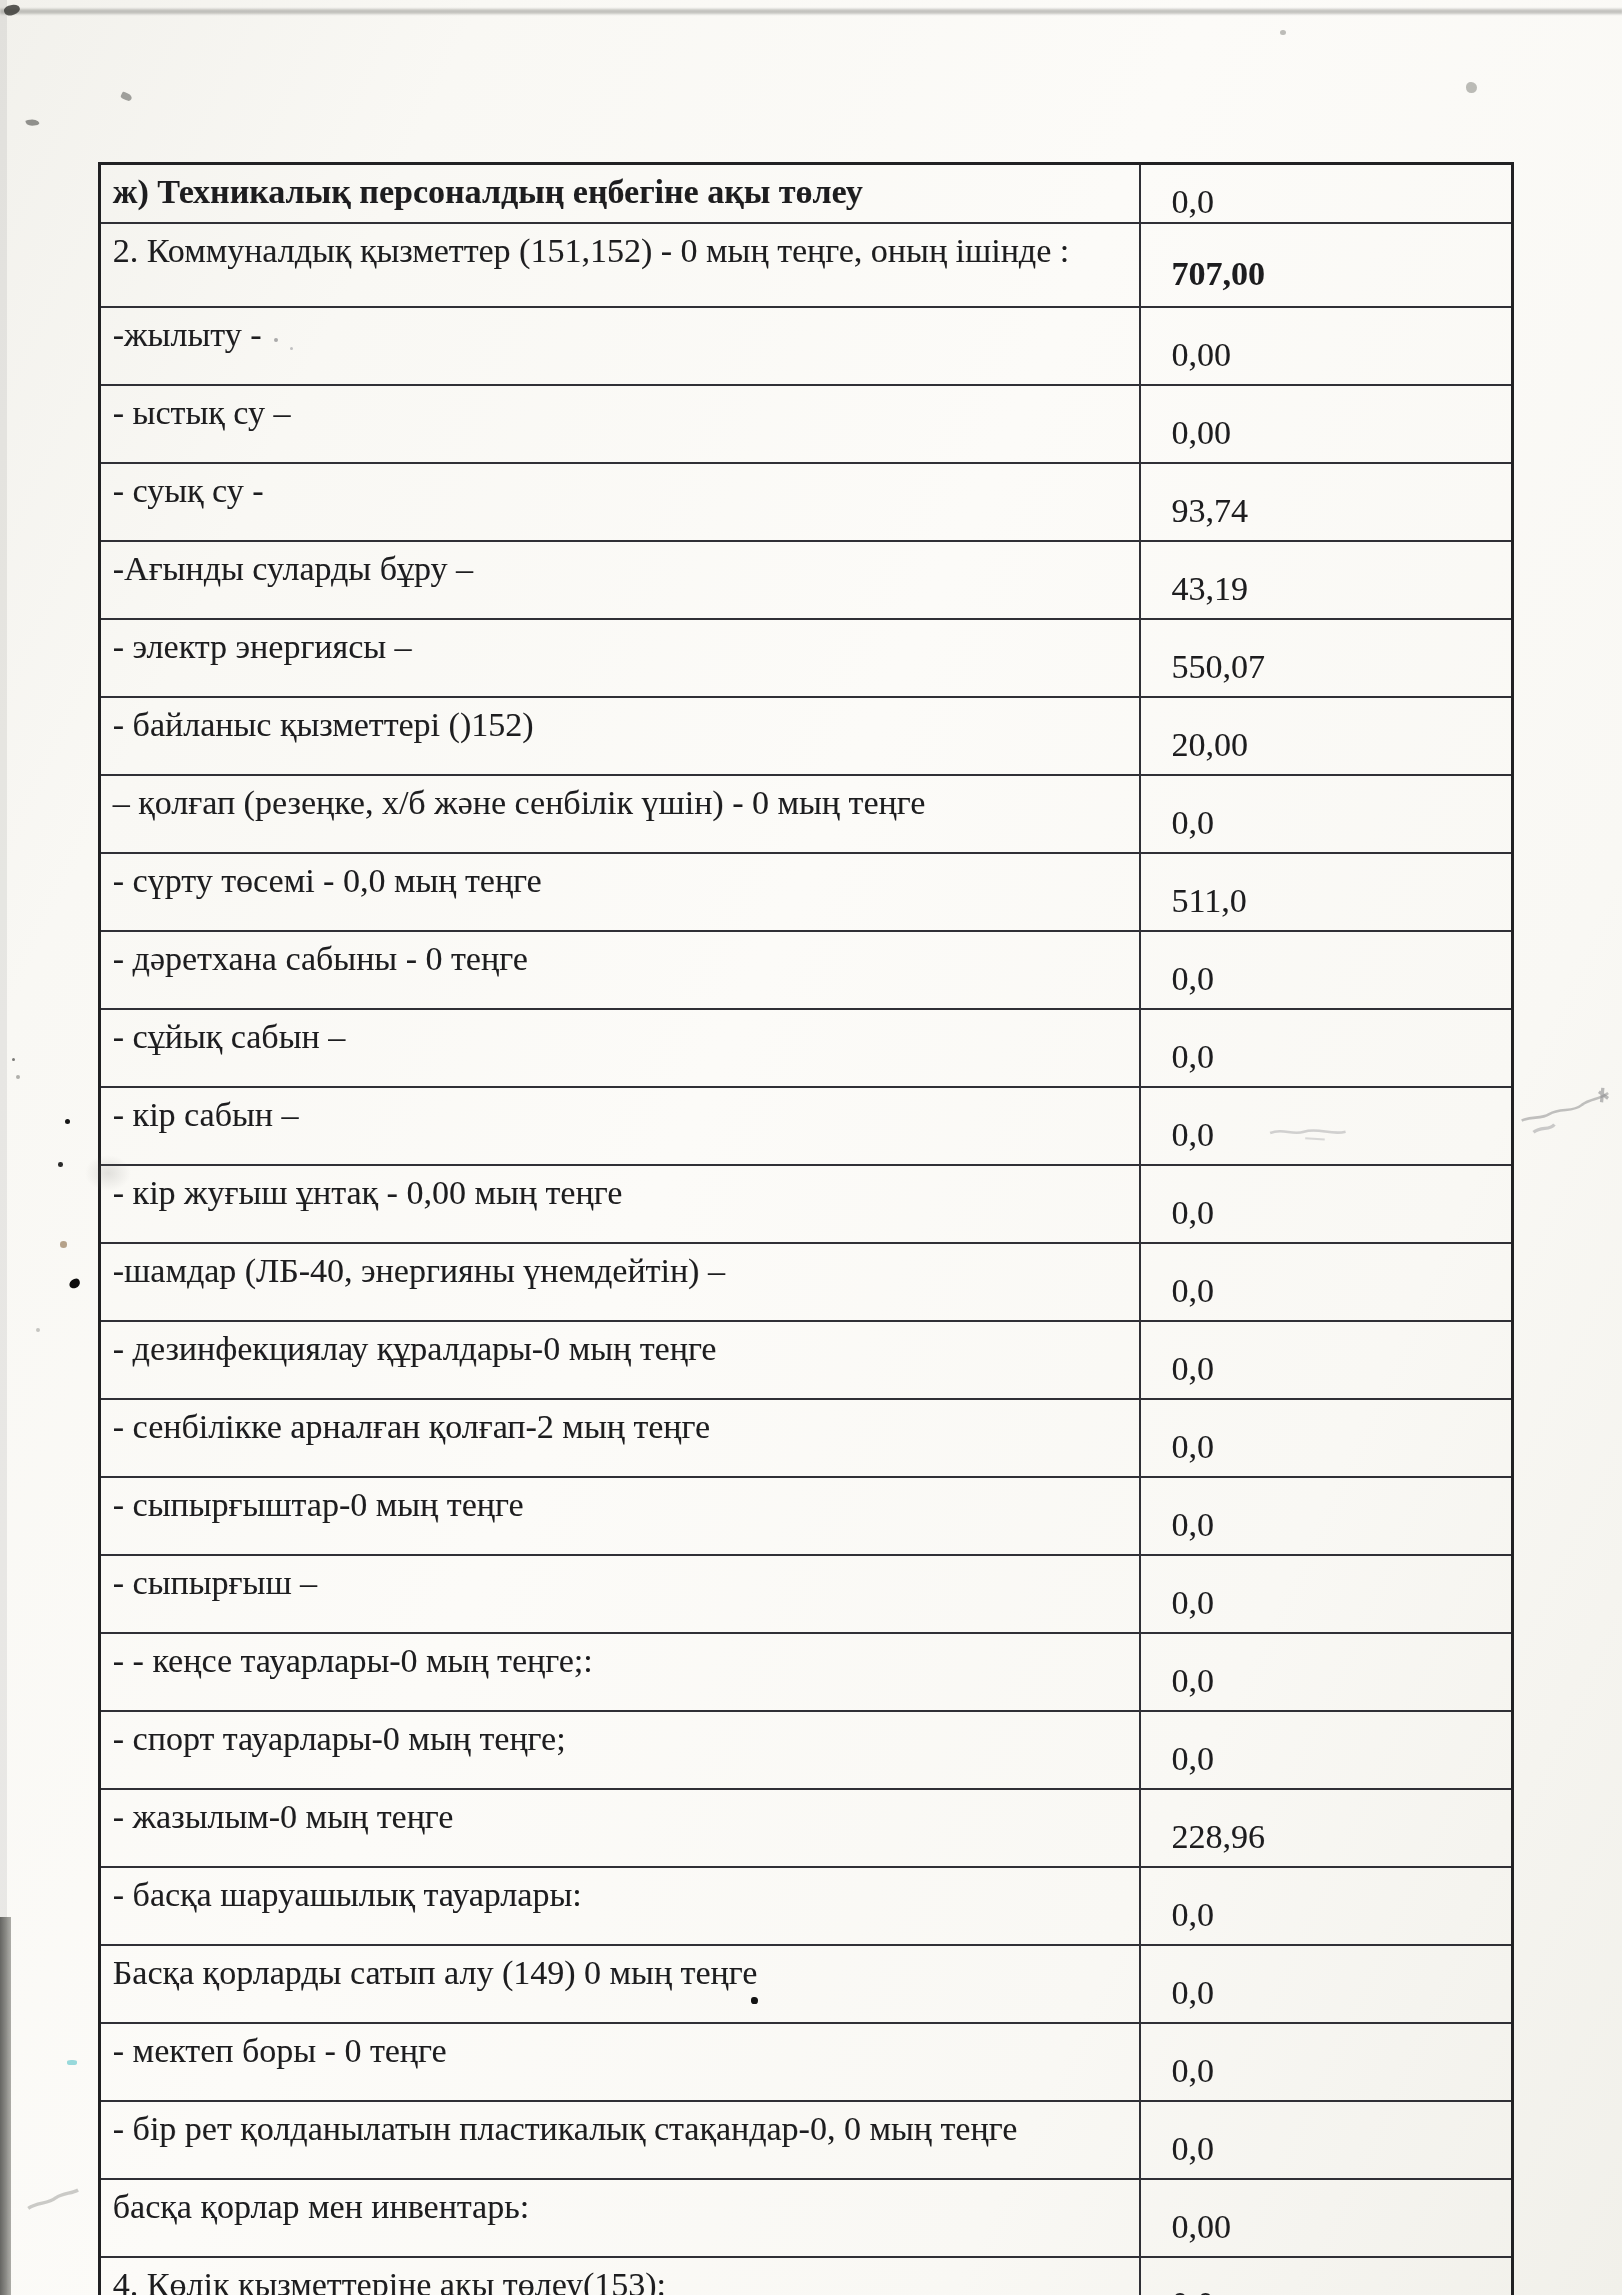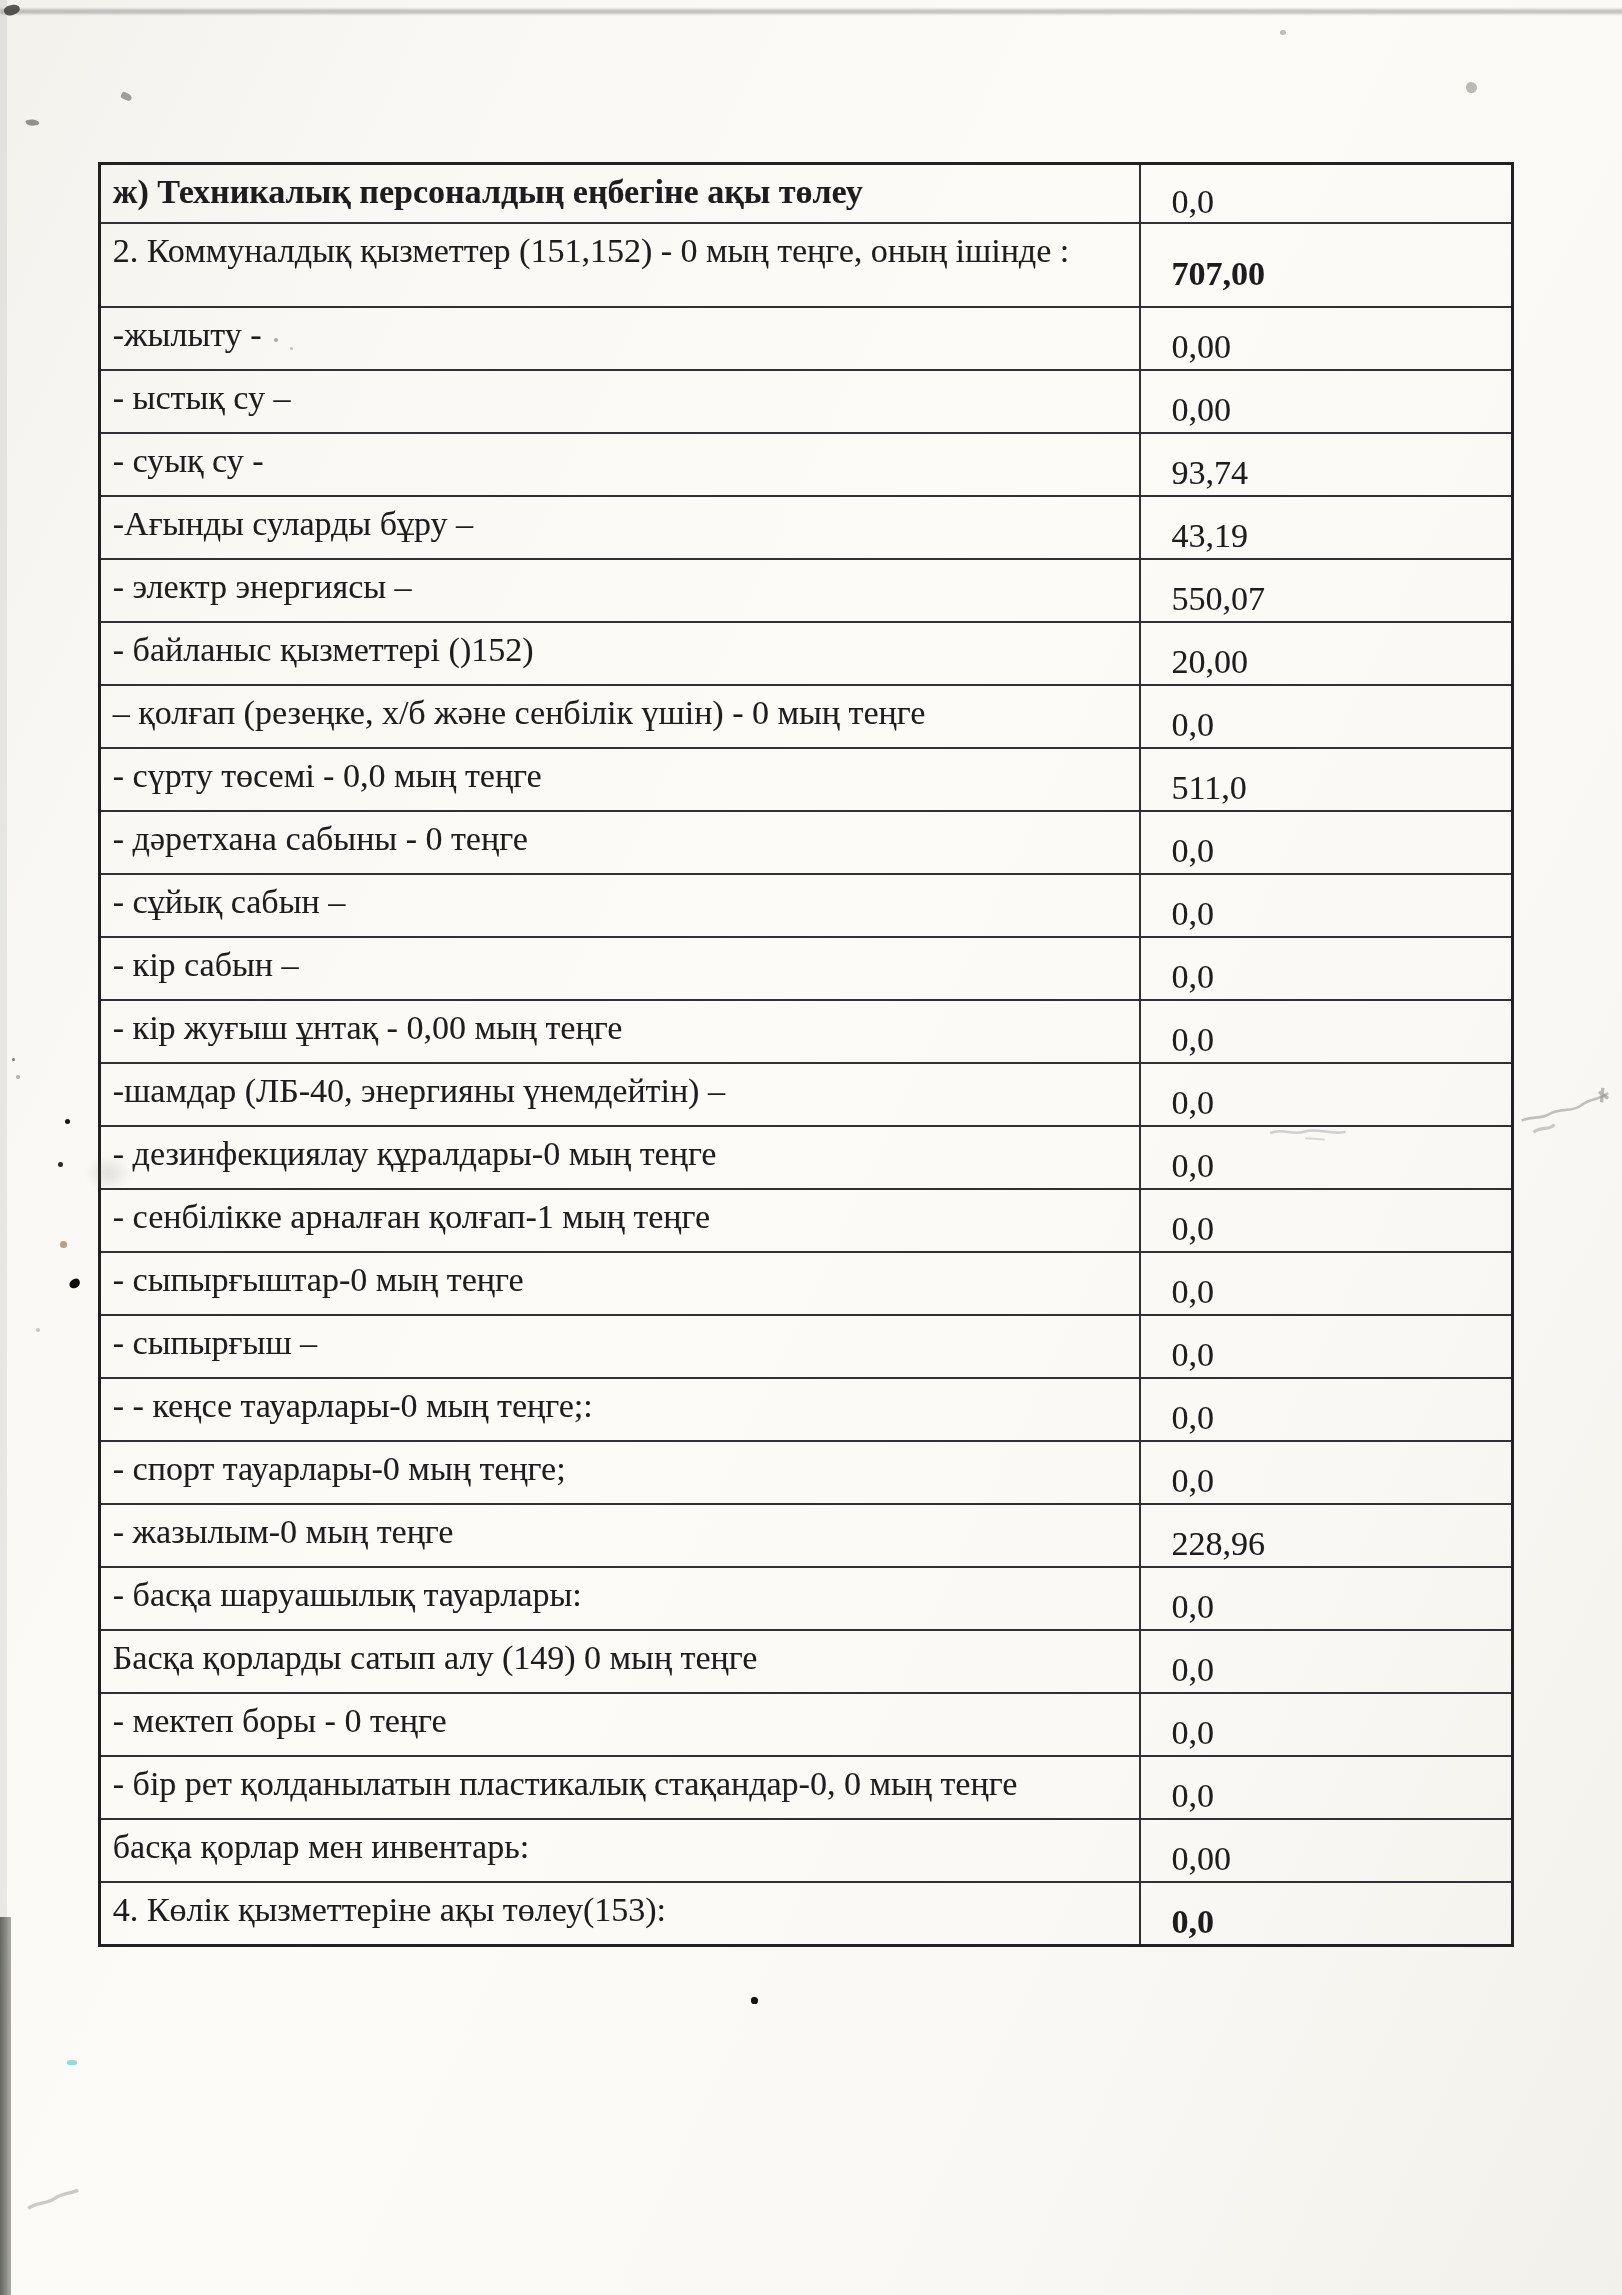--- a/index.html
+++ b/index.html
@@ -35,21 +35,21 @@
     position:absolute;left:98px;top:162px;width:1413px;
     border-collapse:collapse;table-layout:fixed;
     border:3.3px solid #212123;
   }
   table.budget-table td{
     border:2px solid #303036;
     color:#1d1d1f;
     font-size:34px;line-height:1.18;
     text-shadow:0.3px 0.3px 0.6px rgba(40,40,40,.28);
   }
-  tr.row{height:63px;}
+  tr.row{height:78px;}
   tr.r-first{height:42px;}
   tr.r-tall{height:84px;}
   td.c-label{vertical-align:top;padding:7.2px 13px 0 11.8px;}
   td.c-value{vertical-align:middle;padding:17px 6.5px 0 31px;border-left:2.6px solid #212123;}
   td.b{font-weight:bold;}
   
   .speck{position:absolute;border-radius:50%;}
   .smudge{position:absolute;opacity:.55;}
   svg.scratch{position:absolute;}
 </style>
@@ -127,21 +127,21 @@
         </tr>
         <tr class="row">
           <td class="c-label">-шамдар (ЛБ-40, энергияны үнемдейтін) –</td>
           <td class="c-value">0,0</td>
         </tr>
         <tr class="row">
           <td class="c-label">- дезинфекциялау құралдары-0 мың теңге</td>
           <td class="c-value">0,0</td>
         </tr>
         <tr class="row">
-          <td class="c-label">- сенбілікке арналған қолғап-1 мың теңге</td>
+          <td class="c-label">- сенбілікке арналған қолғап-2 мың теңге</td>
           <td class="c-value">0,0</td>
         </tr>
         <tr class="row">
           <td class="c-label">- сыпырғыштар-0 мың теңге</td>
           <td class="c-value">0,0</td>
         </tr>
         <tr class="row">
           <td class="c-label">- сыпырғыш –</td>
           <td class="c-value">0,0</td>
         </tr>

